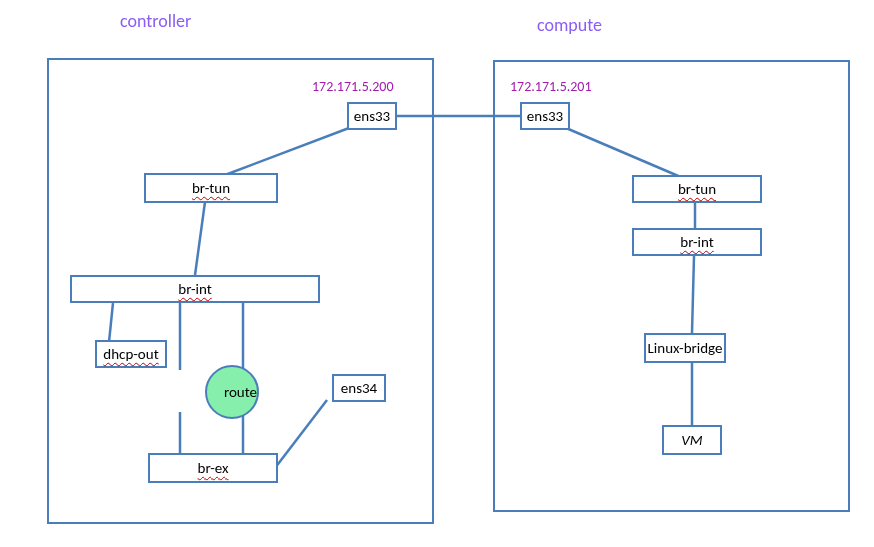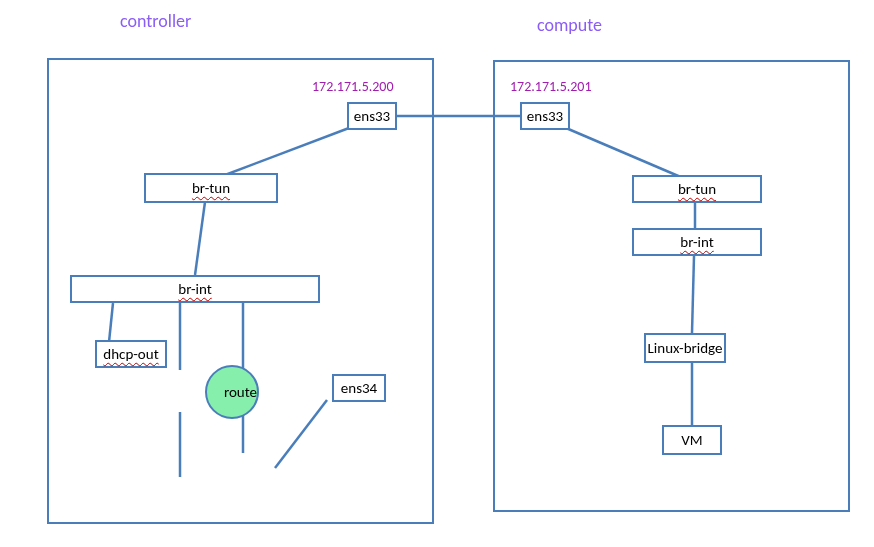--- a/index.html
+++ b/index.html
@@ -129,30 +129,33 @@
   </div>
 
   <div class="circle" style="left:205px; top:365px; width:54px; height:54px;">
     <span>route</span>
   </div>
 
   <div class="box" style="left:304px; top:374px; width:54px; height:28px;margin-left:28px;">
     <span>ens34</span>
   </div>
 
+  <div class="box" style="left:148px; top:453px; width:130px; height:30px;">
+    <span class="squiggle">br-ex</span>
+  </div>
 
   <div class="box" style="left:632px; top:175px; width:130px; height:28px;">
     <span class="squiggle">br-tun</span>
   </div>
 
   <div class="box" style="left:632px; top:228px; width:130px; height:28px;">
     <span class="squiggle">br-int</span>
   </div>
 
   <div class="box" style="left:644px; top:333px; width:82px; height:30px;">
     <span>Linux-bridge</span>
   </div>
 
-  <div class="box" style="left:662px; top:425px; width:60px; height:30px;">
+  <div class="box" style="left:662px; top:425px; width:60px; height:30px;font-style:italic;">
     <span>VM</span>
   </div>
 
 </div>
 
 </body></html>

